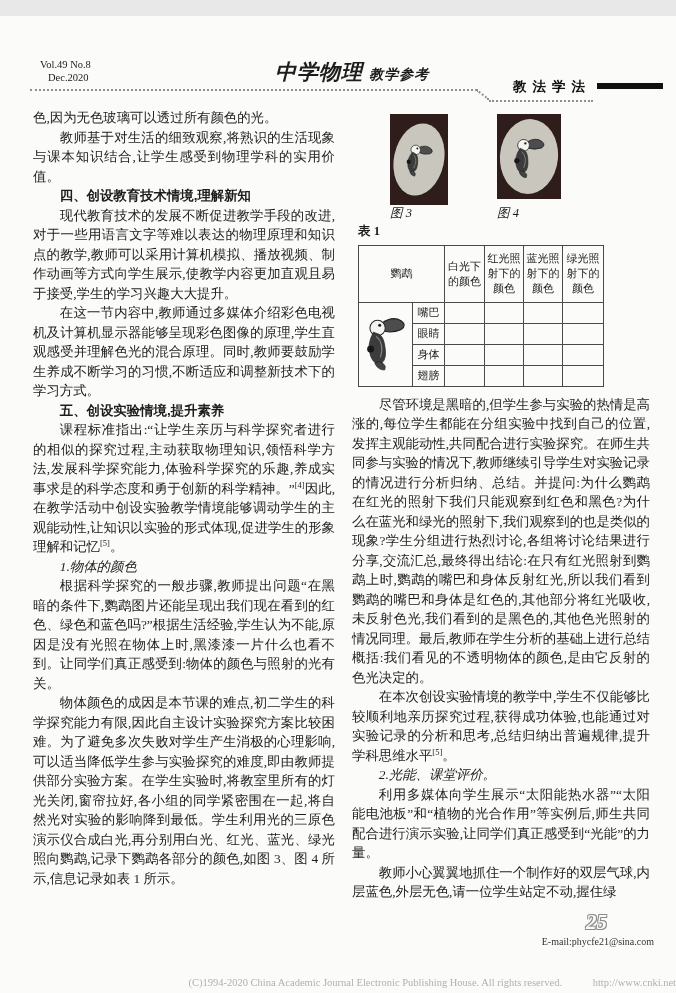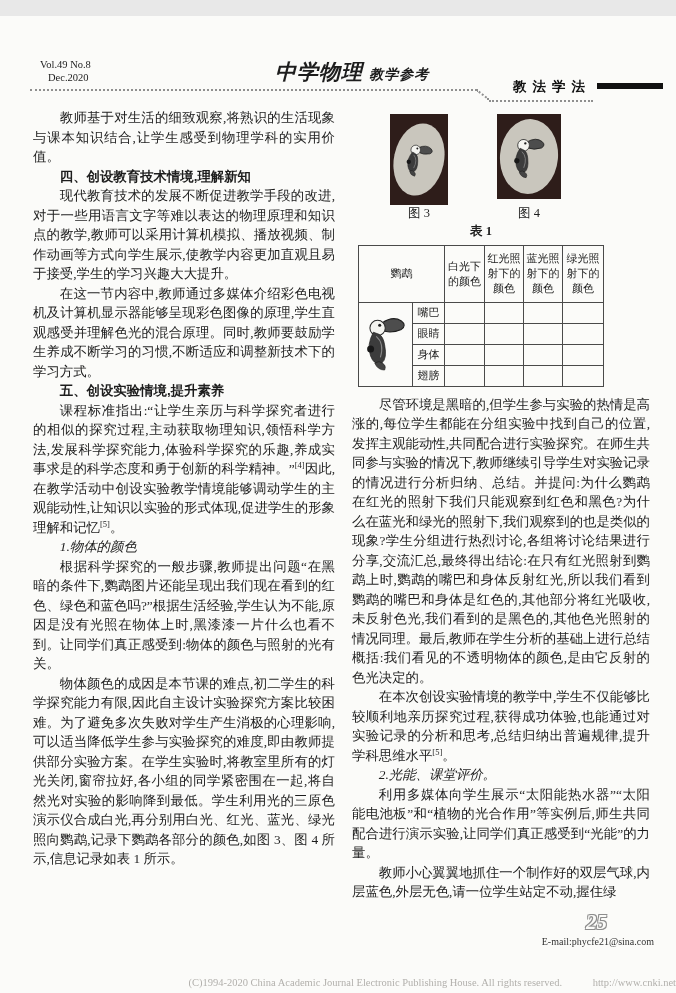--- a/index.html
+++ b/index.html
@@ -34,24 +34,24 @@
   sup { font-size:8.5px; line-height:0; }
   
   .figures { position:relative; height:112px; }
   .photo { position:absolute; background:#2e1d1a; overflow:hidden; }
   .fig3-box { left:38px; top:6px; width:58px; height:91px; }
   .fig4-box { left:145px; top:6px; width:64px; height:85px; }
   .light-ellipse { position:absolute; background:#c9c6bd; border-radius:50%;
                    display:flex; align-items:center; justify-content:center; }
   .fig3-box .light-ellipse { left:4px; top:9px; width:50px; height:73px; transform:rotate(12deg); }
   .fig4-box .light-ellipse { left:3px; top:5px; width:58px; height:75px; transform:rotate(5deg); }
-  .fig-caption { position:absolute; top:96px; font-size:12.5px; text-align:center; text-indent:0; }
+  .fig-caption { position:absolute; top:96px; font-size:12.5px; text-indent:0;font-style:italic; }
   .cap3 { left:38px; width:58px; } .cap4 { left:145px; width:64px; }
   
-  .table-caption { width:246px; margin:2px 0 3px 6px; text-align:center;
+  .table-caption { width:246px; margin:2px 0 3px 6px; 
                    font-size:12.5px; font-weight:bold; text-indent:0; }
   table { border-collapse:collapse; table-layout:fixed; margin-left:6px; width:246px;
           font-size:11px; line-height:15px; }
   th,td { border:1px solid #4a4a4a; padding:1px 2px; text-align:center; vertical-align:middle;
           font-weight:normal; overflow:hidden; }
   tr.head-row th { height:57px; }
   tr.data-row td { height:21px; }
   .toucan-cell { background:#fbfbf9; }
   .para-block { margin-top:8px; }
   
@@ -90,20 +90,21 @@
     <span>中学物理</span>
     <span class="logo-right">教学参考</span>
   </div>
   <div class="section-tab">教法学法</div>
   <div class="dot-line-main"></div>
   <div class="dot-diag"></div>
   <div class="dot-line-tab"></div>
   <div class="accent-bar"></div>
 
   <div class="col col-left">
+    <p class="continued">色,因为无色玻璃可以透过所有颜色的光。</p>
     <p>教师基于对生活的细致观察,将熟识的生活现象与课本知识结合,让学生感受到物理学科的实用价值。</p>
     <p class="sec-heading">四、创设教育技术情境,理解新知</p>
     <p>现代教育技术的发展不断促进教学手段的改进,对于一些用语言文字等难以表达的物理原理和知识点的教学,教师可以采用计算机模拟、播放视频、制作动画等方式向学生展示,使教学内容更加直观且易于接受,学生的学习兴趣大大提升。</p>
     <p>在这一节内容中,教师通过多媒体介绍彩色电视机及计算机显示器能够呈现彩色图像的原理,学生直观感受并理解色光的混合原理。同时,教师要鼓励学生养成不断学习的习惯,不断适应和调整新技术下的学习方式。</p>
     <p class="sec-heading">五、创设实验情境,提升素养</p>
     <p><span>课程标准指出:“让学生亲历与科学探究者进行的相似的探究过程,主动获取物理知识,领悟科学方法,发展科学探究能力,体验科学探究的乐趣,养成实事求是的科学态度和勇于创新的科学精神。”</span><sup>[4]</sup><span>因此,在教学活动中创设实验教学情境能够调动学生的主观能动性,让知识以实验的形式体现,促进学生的形象理解和记忆</span><sup>[5]</sup><span>。</span></p>
     <p class="sub-heading">1.物体的颜色</p>
     <p>根据科学探究的一般步骤,教师提出问题“在黑暗的条件下,鹦鹉图片还能呈现出我们现在看到的红色、绿色和蓝色吗?”根据生活经验,学生认为不能,原因是没有光照在物体上时,黑漆漆一片什么也看不到。让同学们真正感受到:物体的颜色与照射的光有关。</p>
     <p>物体颜色的成因是本节课的难点,初二学生的科学探究能力有限,因此自主设计实验探究方案比较困难。为了避免多次失败对学生产生消极的心理影响,可以适当降低学生参与实验探究的难度,即由教师提供部分实验方案。在学生实验时,将教室里所有的灯光关闭,窗帘拉好,各小组的同学紧密围在一起,将自然光对实验的影响降到最低。学生利用光的三原色演示仪合成白光,再分别用白光、红光、蓝光、绿光照向鹦鹉,记录下鹦鹉各部分的颜色,如图 3、图 4 所示,信息记录如表 1 所示。</p>
   </div>

